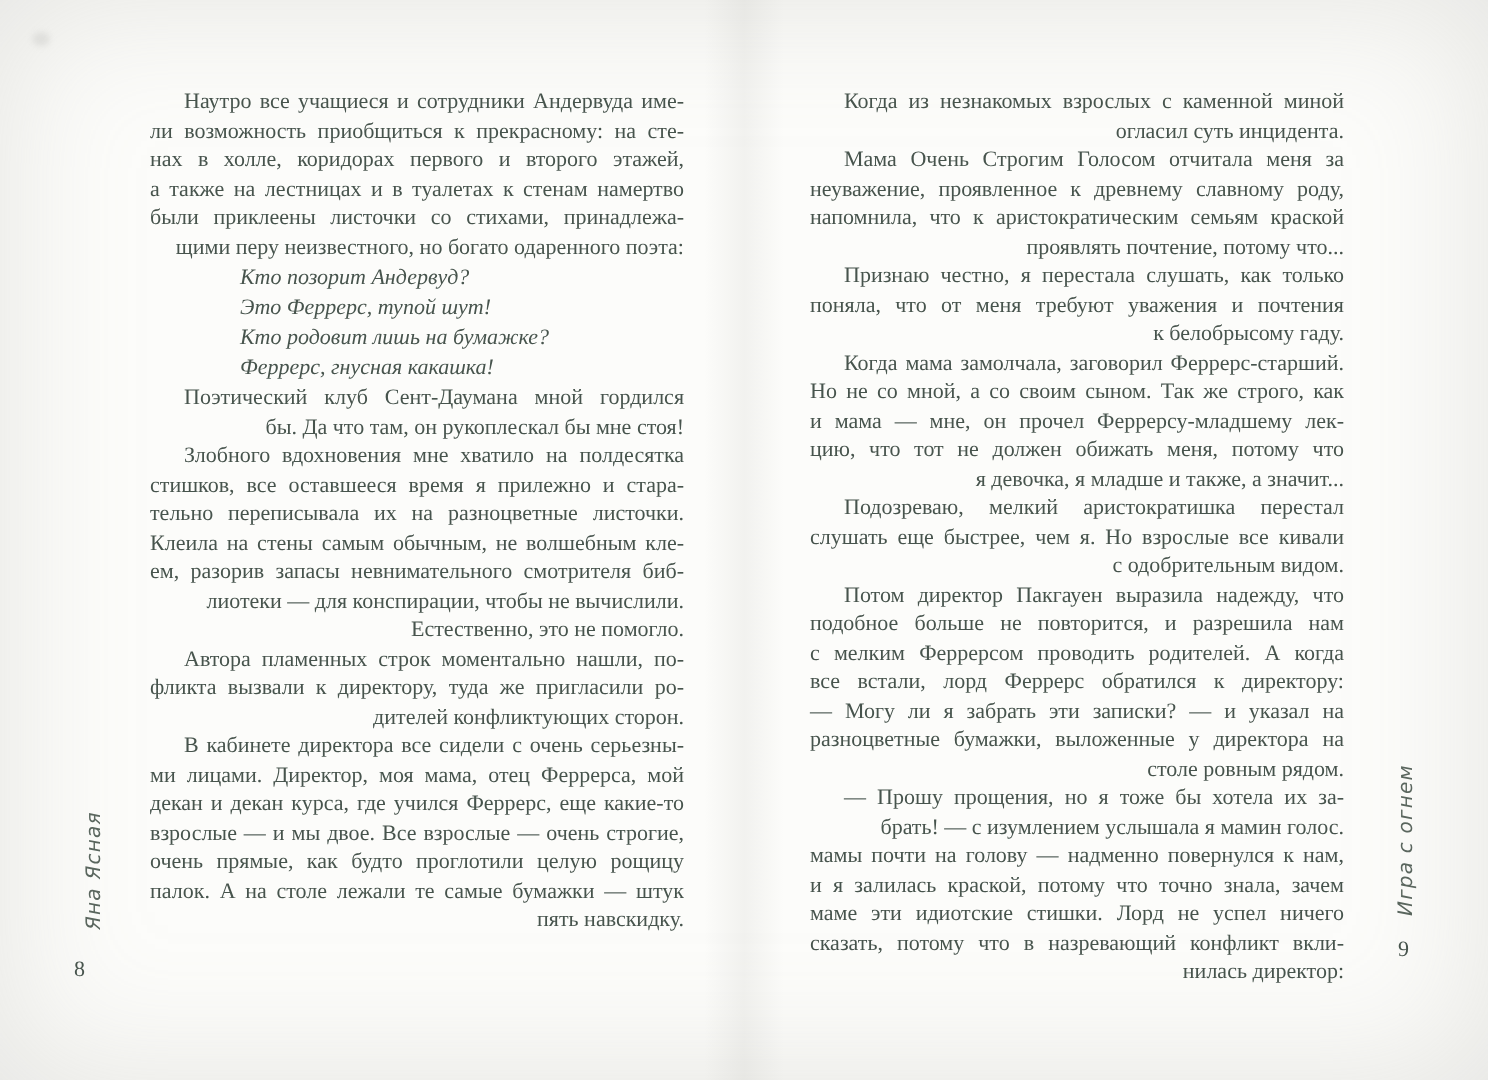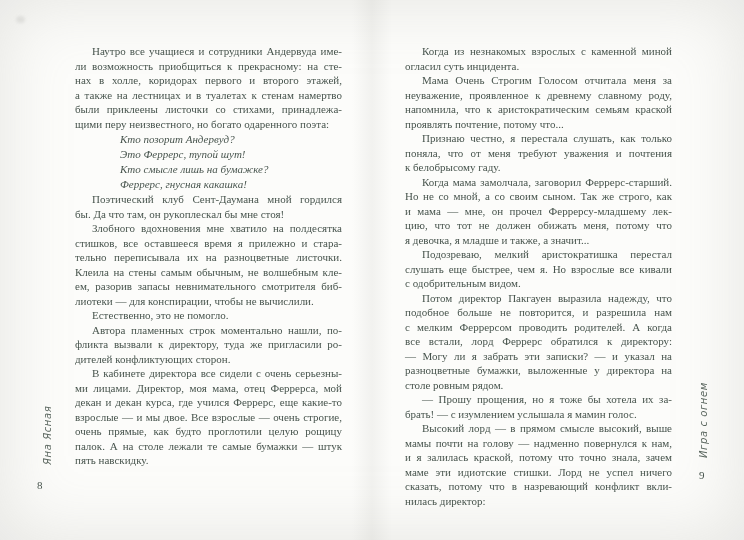--- a/index.html
+++ b/index.html
@@ -25,21 +25,21 @@
     color:#47544d;font-size:11px;line-height:14.5px;
   }
   .page-col.left{left:75px;}
   .page-col.right{left:405px;}
   .block{margin:0;}
   .block.stanza{margin:1px 0;}
   .line{
     text-align:justify;text-align-last:justify;white-space:nowrap;
   }
   .line.first{text-indent:17px;}
-  .line.last{text-align:left;text-align-last:auto;}
+  .line.last{text-align:right;text-align-last:auto;}
   .stanza .line{
     margin-left:45px;font-style:italic;text-align:left;text-align-last:auto;
   }
   .margin-script{
     position:absolute;color:#4d5a52;opacity:.92;
     font-family:"DejaVu Sans", sans-serif;font-style:italic;font-size:10px;
     letter-spacing:0.6px;
     writing-mode:vertical-rl;transform:rotate(180deg);
     white-space:nowrap;
   }
@@ -66,21 +66,21 @@
       <div class="line">нах в холле, коридорах первого и второго этажей,</div>
       <div class="line">а также на лестницах и в туалетах к стенам намертво</div>
       <div class="line">были приклеены листочки со стихами, принадлежа-</div>
       <div class="line last">щими перу неизвестного, но богато одаренного поэта:</div>
     </div>
     <div class="block stanza">
       <div class="line">Кто позорит Андервуд?</div>
       <div class="line last">Это Феррерс, тупой шут!</div>
     </div>
     <div class="block stanza">
-      <div class="line">Кто смысле лишь на бумажке?</div>
+      <div class="line">Кто родовит лишь на бумажке?</div>
       <div class="line last">Феррерс, гнусная какашка!</div>
     </div>
     <div class="block para">
       <div class="line first">Поэтический клуб Сент-Даумана мной гордился</div>
       <div class="line last">бы. Да что там, он рукоплескал бы мне стоя!</div>
     </div>
     <div class="block para">
       <div class="line first">Злобного вдохновения мне хватило на полдесятка</div>
       <div class="line">стишков, все оставшееся время я прилежно и стара-</div>
       <div class="line">тельно переписывала их на разноцветные листочки.</div>
@@ -141,21 +141,20 @@
       <div class="line">все встали, лорд Феррерс обратился к директору:</div>
       <div class="line">— Могу ли я забрать эти записки? — и указал на</div>
       <div class="line">разноцветные бумажки, выложенные у директора на</div>
       <div class="line last">столе ровным рядом.</div>
     </div>
     <div class="block para">
       <div class="line first">— Прошу прощения, но я тоже бы хотела их за-</div>
       <div class="line last">брать! — с изумлением услышала я мамин голос.</div>
     </div>
     <div class="block para">
-      <div class="line first">Высокий лорд — в прямом смысле высокий, выше</div>
       <div class="line">мамы почти на голову — надменно повернулся к нам,</div>
       <div class="line">и я залилась краской, потому что точно знала, зачем</div>
       <div class="line">маме эти идиотские стишки. Лорд не успел ничего</div>
       <div class="line">сказать, потому что в назревающий конфликт вкли-</div>
       <div class="line last">нилась директор:</div>
     </div>
   </div>
 
 <div class="margin-script author-strip">Яна Ясная</div>
 

